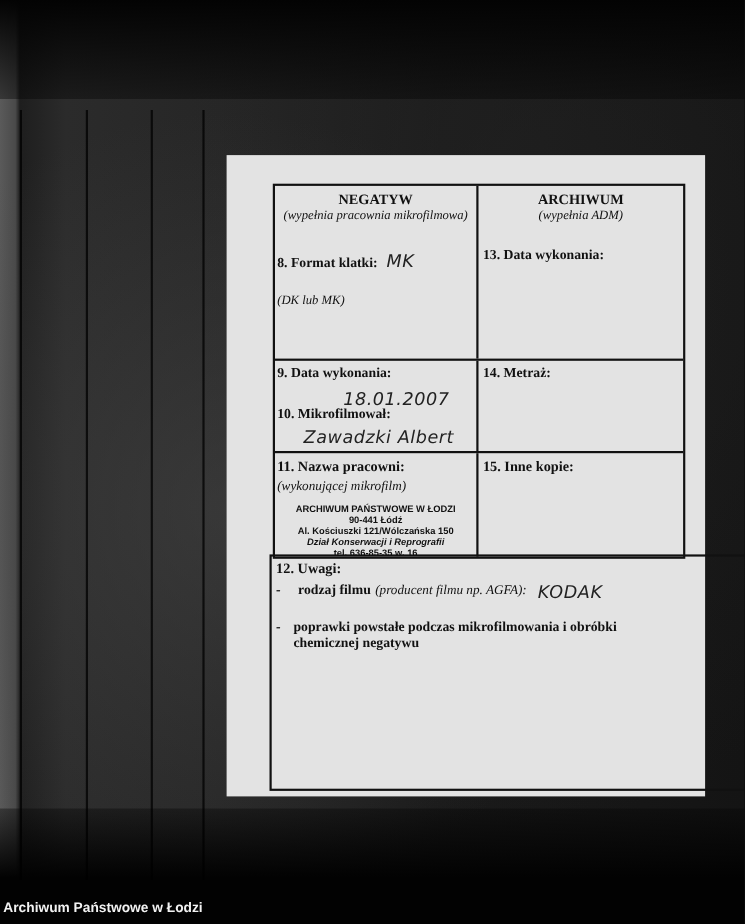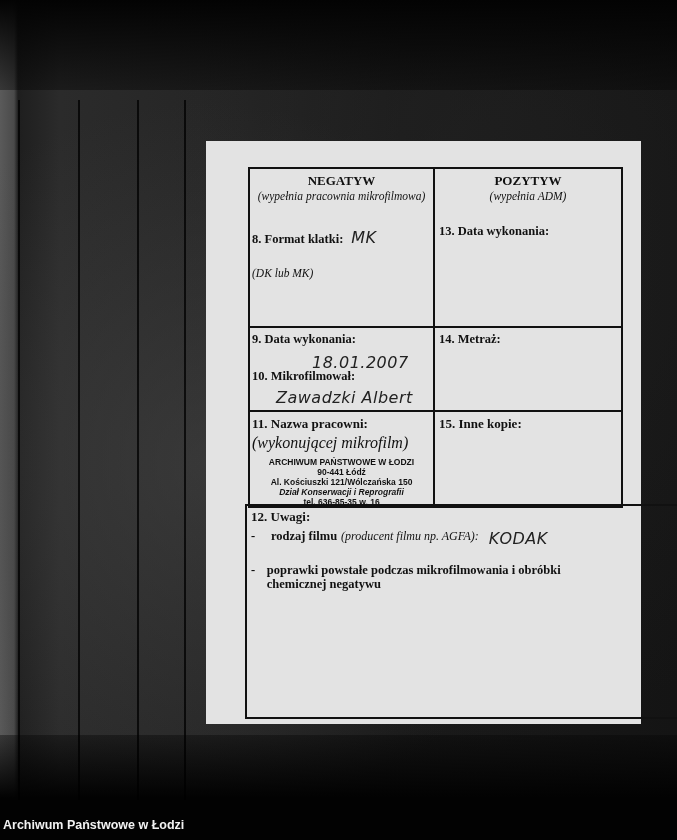--- a/index.html
+++ b/index.html
@@ -60,42 +60,42 @@
     <div class="cell left">
       <div class="b center" style="font-size:13px;margin-top:4px;">NEGATYW</div>
       <div class="i center" style="margin-top:1px;">(wypełnia pracownia mikrofilmowa)</div>
       <div style="position:absolute;left:2px;top:59px;display:flex;align-items:baseline;">
         <span class="b">8. Format klatki:</span>
         <span class="hw" style="margin-left:8px;">MK</span>
       </div>
       <div class="i" style="position:absolute;left:2px;top:98px;font-weight:normal;">(DK lub MK)</div>
     </div>
     <div class="cell right">
-      <div class="b center" style="font-size:13px;margin-top:4px;">POZYTYW</div>
+      <div class="b center" style="font-size:13px;margin-top:4px;">ARCHIWUM</div>
       <div class="i center" style="margin-top:1px;">(wypełnia ADM)</div>
       <div class="b" style="position:absolute;left:4px;top:55px;">13. Data wykonania:</div>
     </div>
   </div>
 
   <div class="row" style="height:82px;">
     <div class="cell left">
       <div class="b" style="position:absolute;left:2px;top:4px;text-align:center;">9. Data wykonania:</div>
       <div class="hw" style="position:absolute;left:62px;top:25px;">18.01.2007</div>
       <div class="b" style="position:absolute;left:2px;top:41px;">10. Mikrofilmował:</div>
       <div class="hw" style="position:absolute;left:26px;top:60px;">Zawadzki Albert</div>
     </div>
     <div class="cell right">
       <div class="b" style="position:absolute;left:4px;top:4px;">14. Metraż:</div>
     </div>
   </div>
 
   <div class="row" style="height:94px;">
     <div class="cell left">
       <div class="b" style="position:absolute;left:2px;top:4px;font-size:13px;">11. Nazwa pracowni:</div>
-      <div class="i" style="position:absolute;left:2px;top:22px;font-size:16px;">(wykonującej mikrofilm)</div>
+      <div class="i" style="position:absolute;left:2px;top:22px;font-size:12px;">(wykonującej mikrofilm)</div>
       <div class="stamp" style="position:absolute;left:0;right:0;top:45px;">
         <div>ARCHIWUM PAŃSTWOWE W ŁODZI</div>
         <div>90-441 Łódź</div>
         <div>Al. Kościuszki 121/Wólczańska 150</div>
         <div class="it">Dział Konserwacji i Reprografii</div>
         <div>tel. 636-85-35 w. 16</div>
       </div>
     </div>
     <div class="cell right">
       <div class="b" style="position:absolute;left:4px;top:4px;font-size:13px;">15. Inne kopie:</div>

